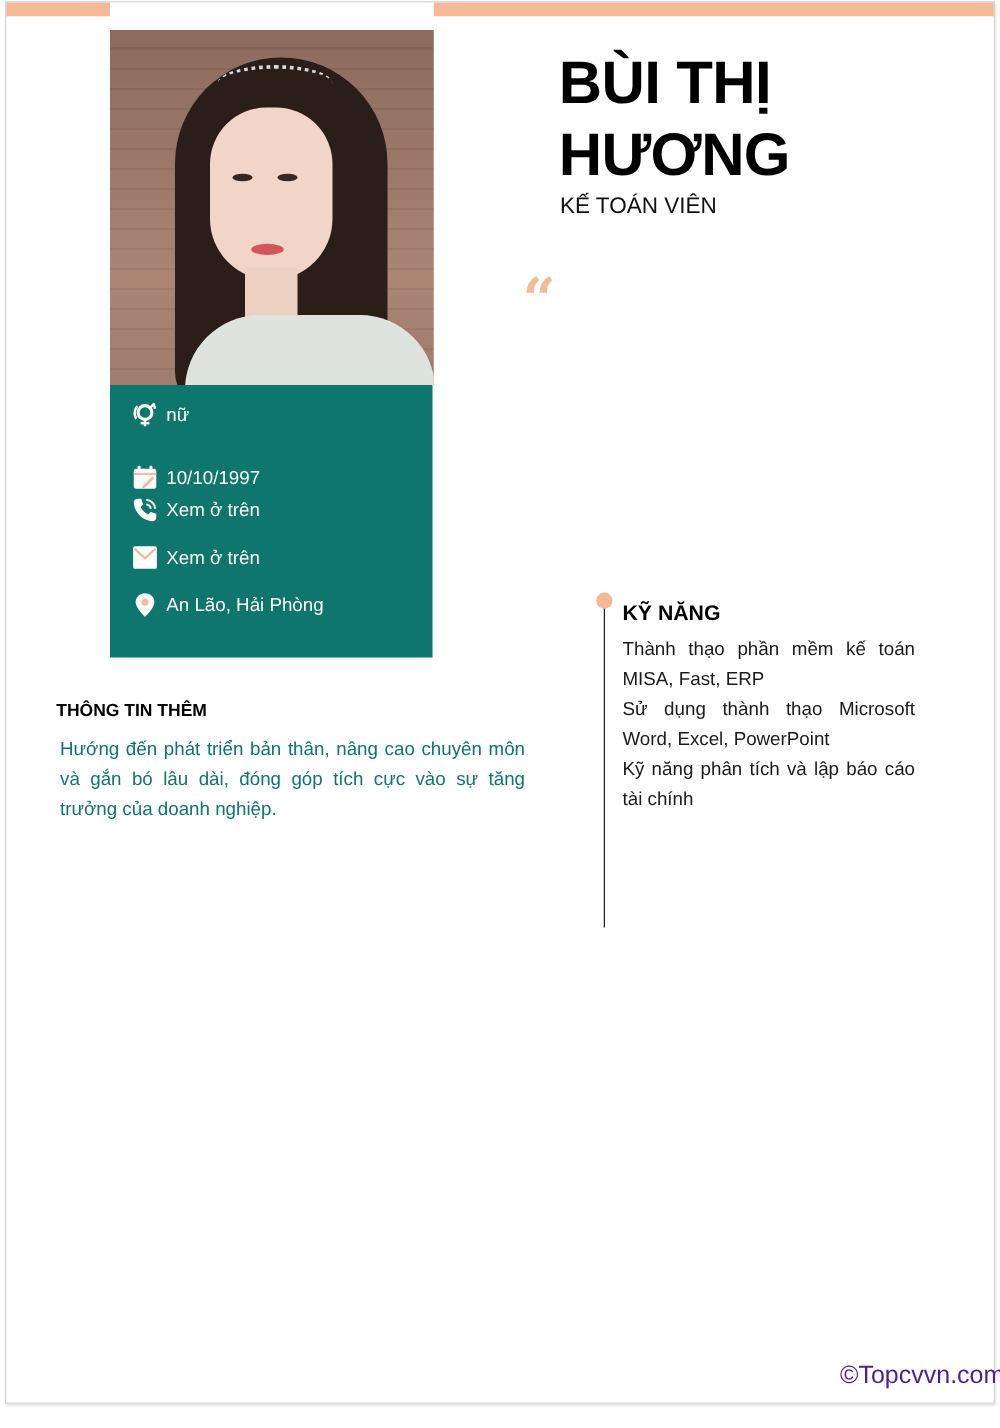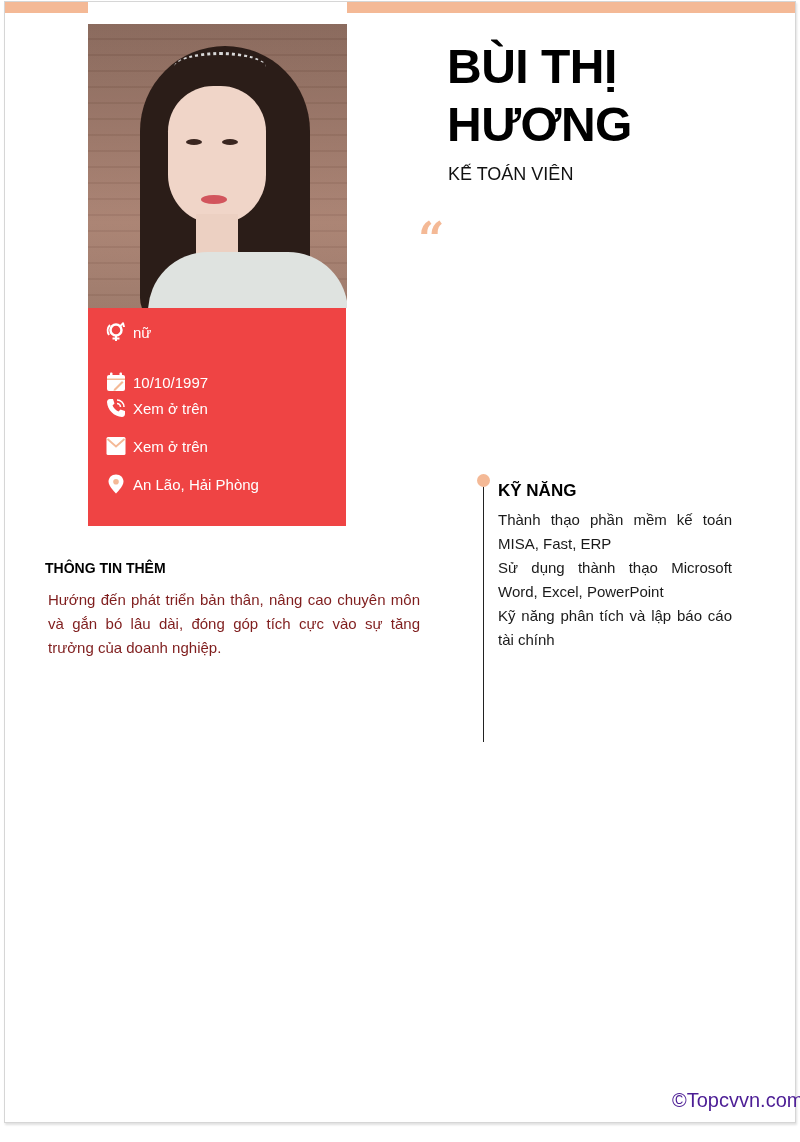--- a/index.html
+++ b/index.html
@@ -40,42 +40,42 @@
     background: #dfe3e0; border-radius: 60px 60px 0 0;
   }
   .photo .headband {
     position: absolute; left: 86px; top: 28px; width: 92px; height: 30px;
     border-top: 3px dotted #d8d8d8; border-radius: 50% 50% 0 0;
   }
 
   
   .contact {
     position: absolute; left: 88px; top: 308px; width: 258px; height: 218px;
-    background: #ef4444;
+    background: #0f766e;
   }
   .contact-item {
     position: absolute; left: 18px; height: 24px; display: flex; align-items: center;
     color: #ffffff; font-size: 15px;
   }
   .contact-item .icon { width: 20px; height: 20px; margin-right: 7px; display: flex; align-items: center; justify-content: center; }
   .contact-item .icon svg { width: 20px; height: 20px; fill: #fff; }
 
   
   .name {
     position: absolute; left: 447px; top: 38px; width: 300px;
     font-size: 48px; font-weight: bold; line-height: 58px; letter-spacing: -0.5px;
   }
-  .job-title { position: absolute; left: 448px; top: 164px; font-size: 18px; color: #111; }
+  .job-title { position: absolute; left: 448px; top: 154px; font-size: 18px; color: #111; }
   .quote { position: absolute; left: 418px; top: 214px; font-size: 46px; font-weight: bold; color: #f4b996; font-family: "DejaVu Serif", serif; line-height: 50px; }
 
   
   .extra-title { position: absolute; left: 45px; top: 560px; font-size: 14px; font-weight: bold; }
   .extra-text {
     position: absolute; left: 48px; top: 588px; width: 372px;
-    font-size: 15px; line-height: 24px; text-align: justify; color: #7f1d1d;
+    font-size: 15px; line-height: 24px; text-align: justify; color: #0f766e;
   }
 
   
   .skills-line { position: absolute; left: 483px; top: 481px; width: 1px; height: 261px; background: #222; }
   .skills-dot { position: absolute; left: 477px; top: 474px; width: 13px; height: 13px; border-radius: 50%; background: #f4b996; }
   .skills-title { position: absolute; left: 498px; top: 481px; font-size: 17px; font-weight: bold; }
   .skills-list { position: absolute; left: 498px; top: 508px; width: 234px; }
   .skill { font-size: 15px; line-height: 24px; text-align: justify; color: #1a1a1a; }
 
   .footer { position: absolute; left: 672px; top: 1089px; font-size: 20px; color: #4c1d95; }

